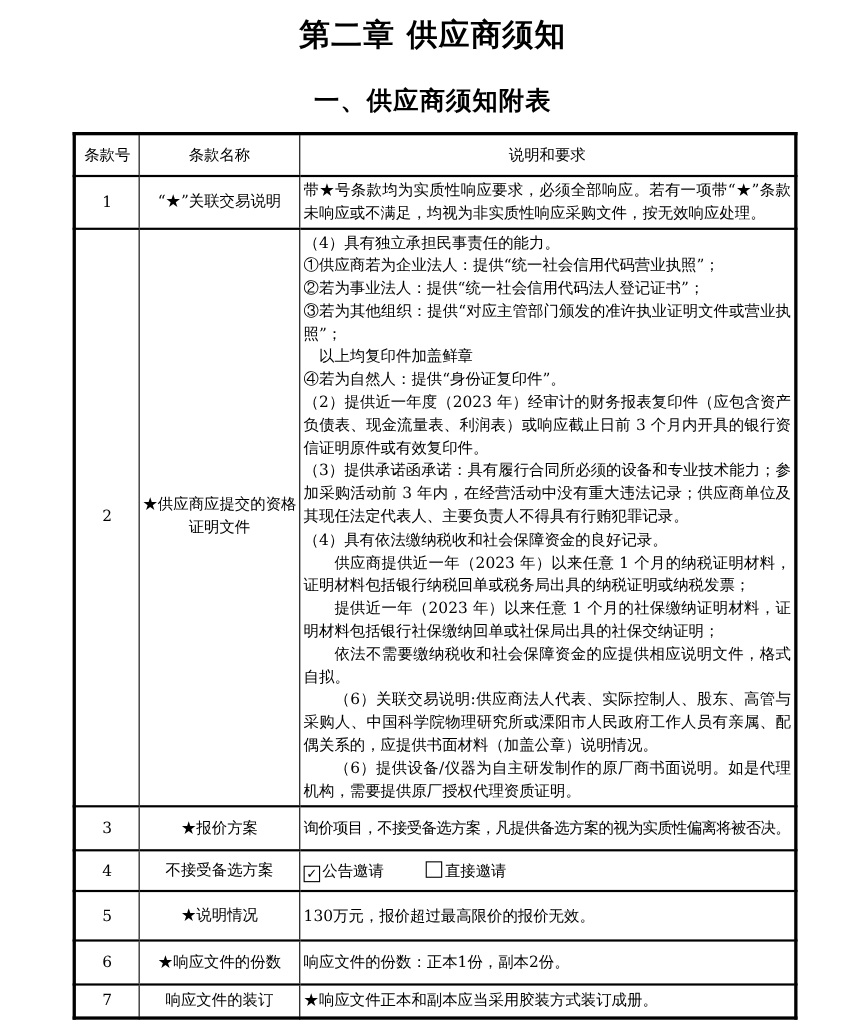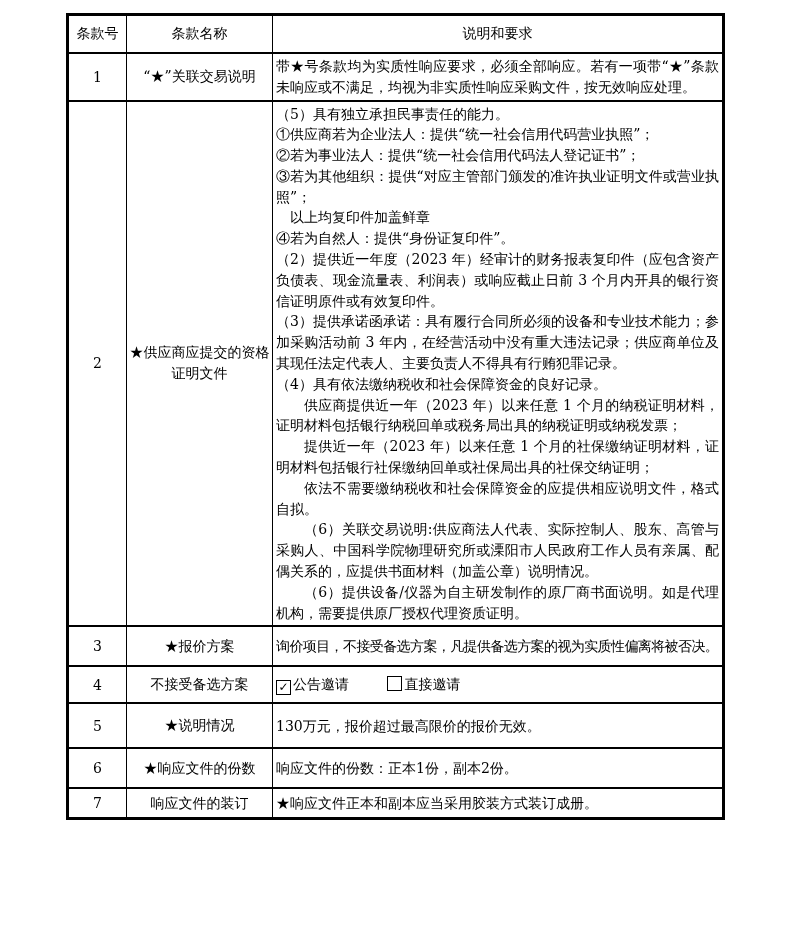--- a/index.html
+++ b/index.html
@@ -52,20 +52,22 @@
     display:inline-block;width:13px;height:13px;border:1px solid #000;
     vertical-align:-2px;margin-right:2px;text-align:center;
     line-height:13px;font-size:12px;font-family:"DejaVu Sans",sans-serif;
   }
 </style>
 </head>
 <body>
 
 <div class="page">
 
+  <h1 class="doc-title">第二章  供应商须知</h1>
+  <h2 class="doc-subtitle">一、供应商须知附表</h2>
 
   <table class="notice">
     <colgroup>
       <col style="width:59px">
         <col style="width:146px">
         <col style="width:451px">
     </colgroup>
     <thead>
       <tr class="r-head">
         <th>条款号</th>
@@ -80,21 +82,21 @@
         <td class="c-name">“★”关联交易说明</td>
         <td class="c-desc">
           <p>带★号条款均为实质性响应要求，必须全部响应。若有一项带“★”条款未响应或不满足，均视为非实质性响应采购文件，按无效响应处理。</p>
         </td>
       </tr>
 
       <tr class="r-2">
         <td class="c-no">2</td>
         <td class="c-name">★供应商应提交的资格证明文件</td>
         <td class="c-desc">
-          <p>（5）具有独立承担民事责任的能力。</p>
+          <p>（4）具有独立承担民事责任的能力。</p>
           <p>①供应商若为企业法人：提供“统一社会信用代码营业执照”；</p>
           <p>②若为事业法人：提供“统一社会信用代码法人登记证书”；</p>
           <p>③若为其他组织：提供“对应主管部门颁发的准许执业证明文件或营业执照”；</p>
           <p class="ind1">以上均复印件加盖鲜章</p>
           <p>④若为自然人：提供“身份证复印件”。</p>
           <p>（2）提供近一年度（2023 年）经审计的财务报表复印件（应包含资产负债表、现金流量表、利润表）或响应截止日前 3 个月内开具的银行资信证明原件或有效复印件。</p>
           <p>（3）提供承诺函承诺：具有履行合同所必须的设备和专业技术能力；参加采购活动前 3 年内，在经营活动中没有重大违法记录；供应商单位及其现任法定代表人、主要负责人不得具有行贿犯罪记录。</p>
           <p>（4）具有依法缴纳税收和社会保障资金的良好记录。</p>
           <p class="ind2">供应商提供近一年（2023 年）以来任意 1 个月的纳税证明材料，证明材料包括银行纳税回单或税务局出具的纳税证明或纳税发票；</p>
           <p class="ind2">提供近一年（2023 年）以来任意 1 个月的社保缴纳证明材料，证明材料包括银行社保缴纳回单或社保局出具的社保交纳证明；</p>

